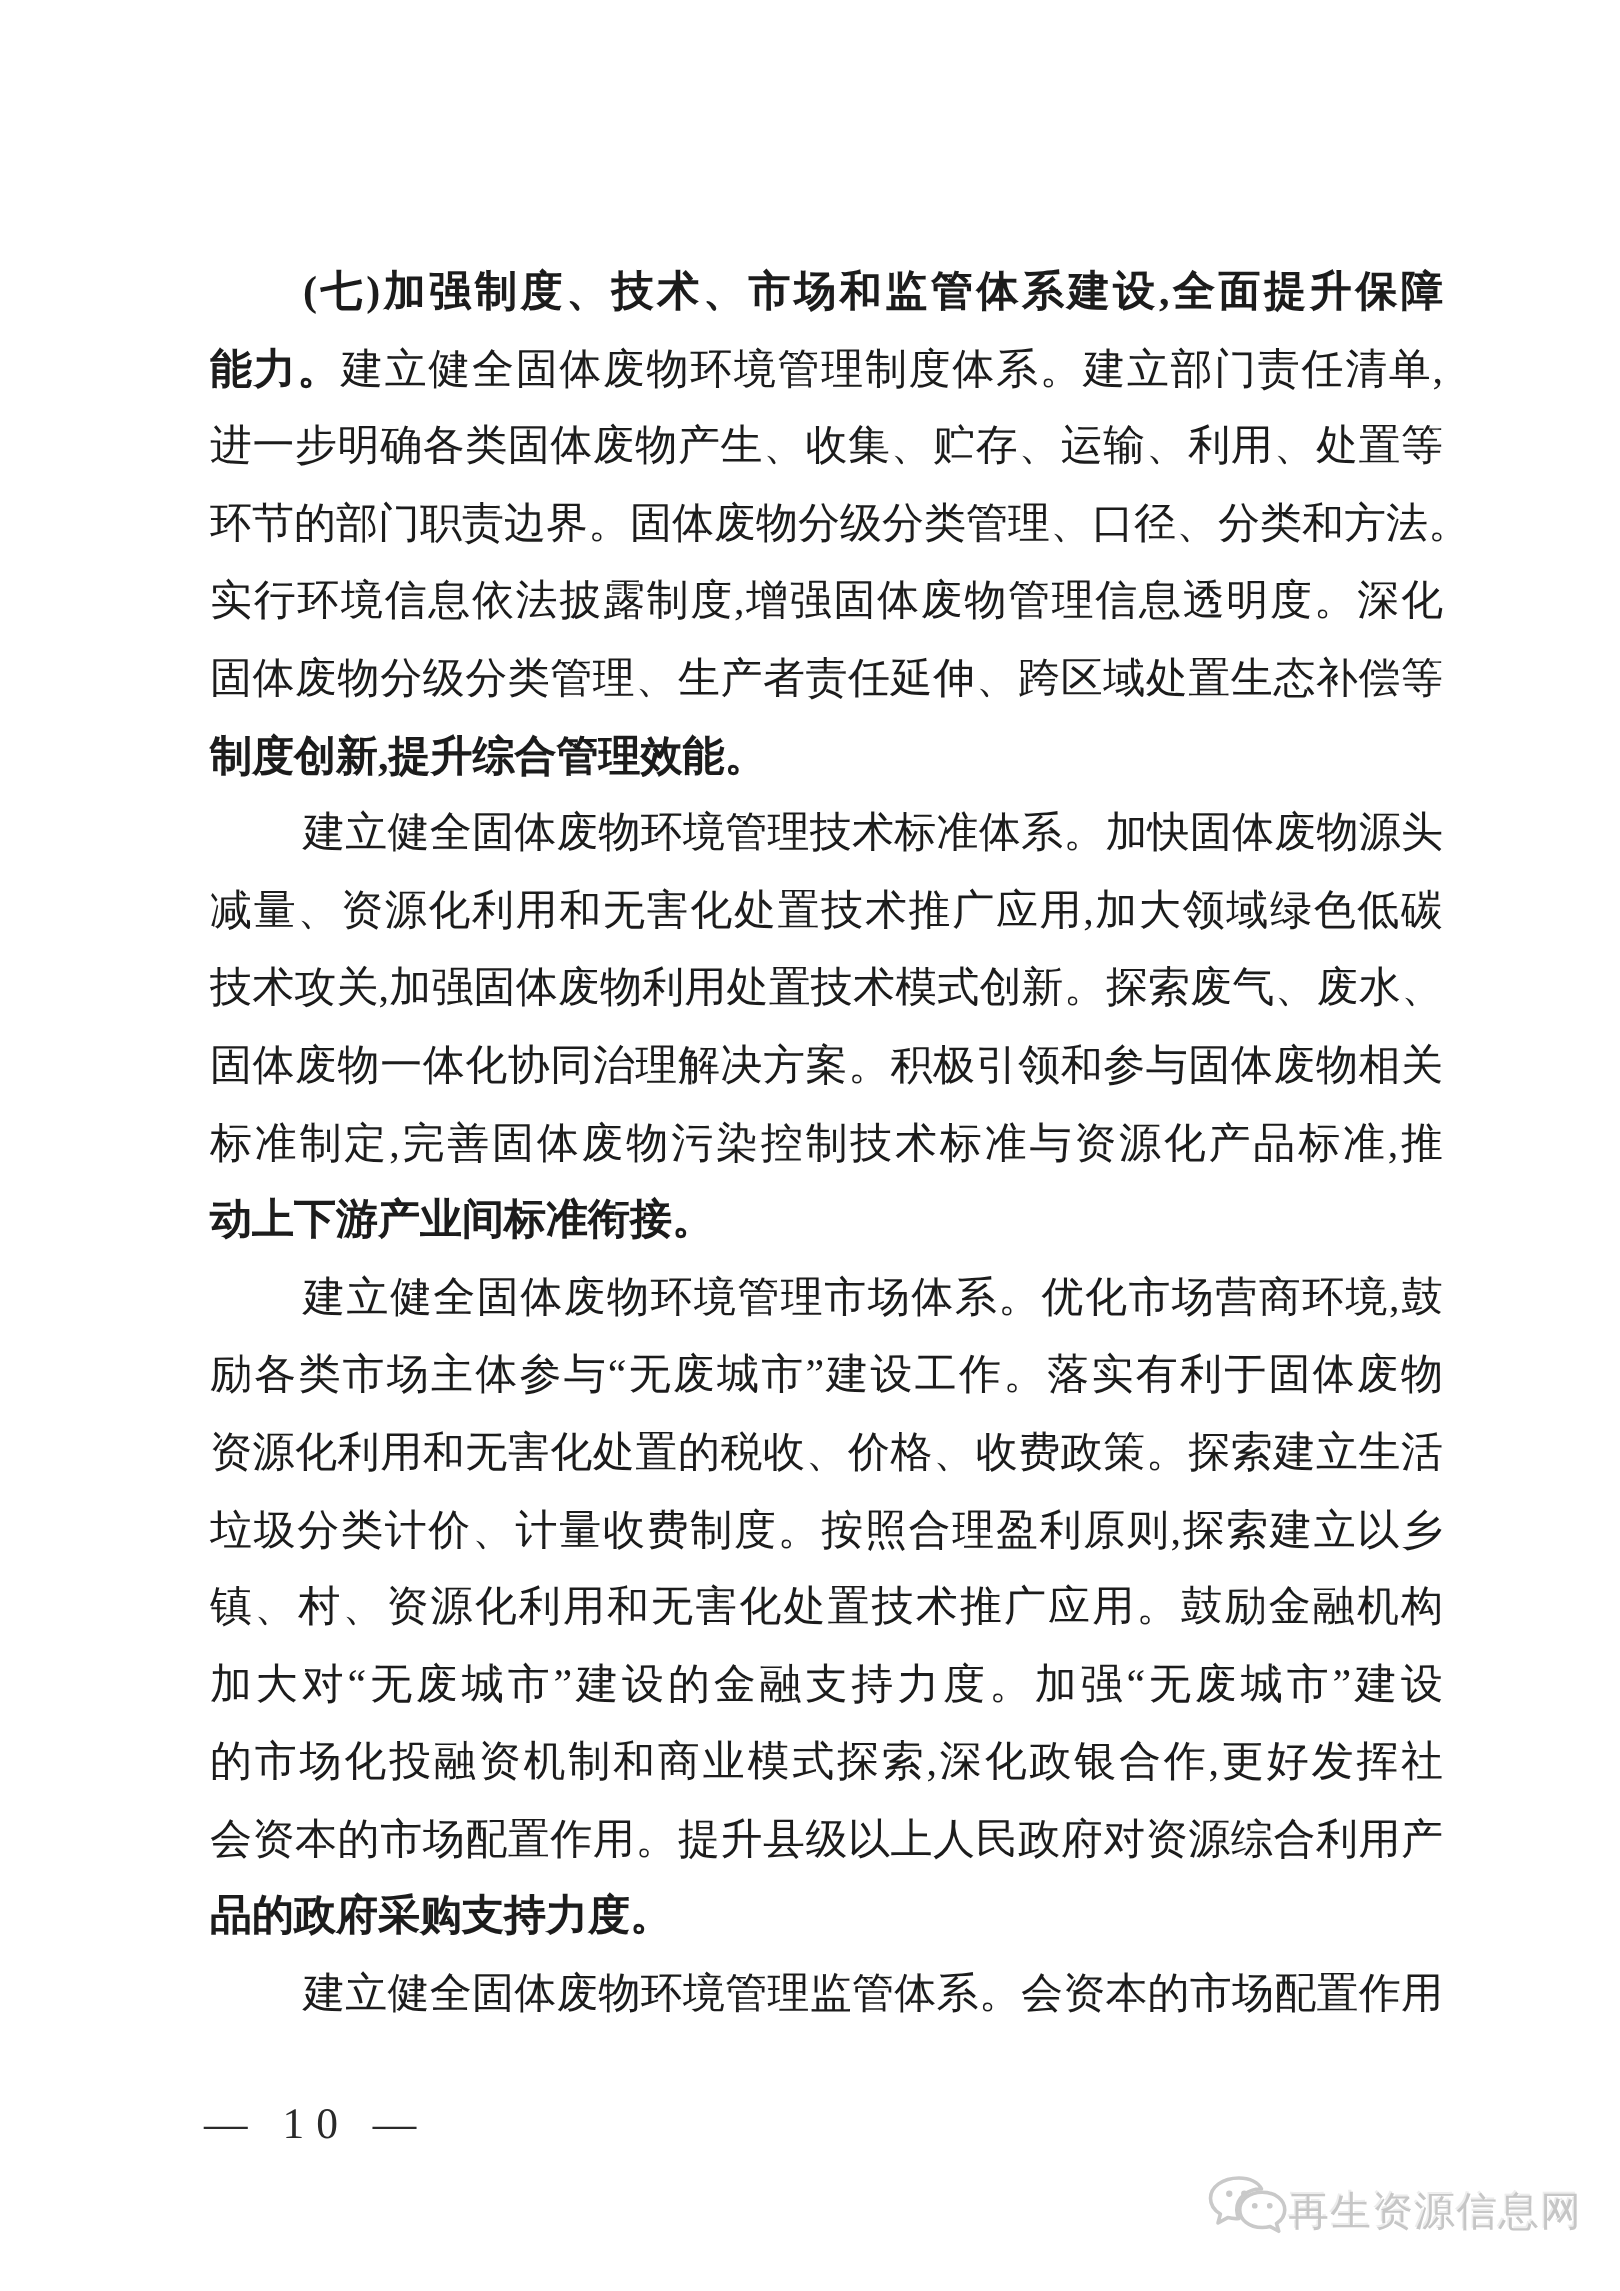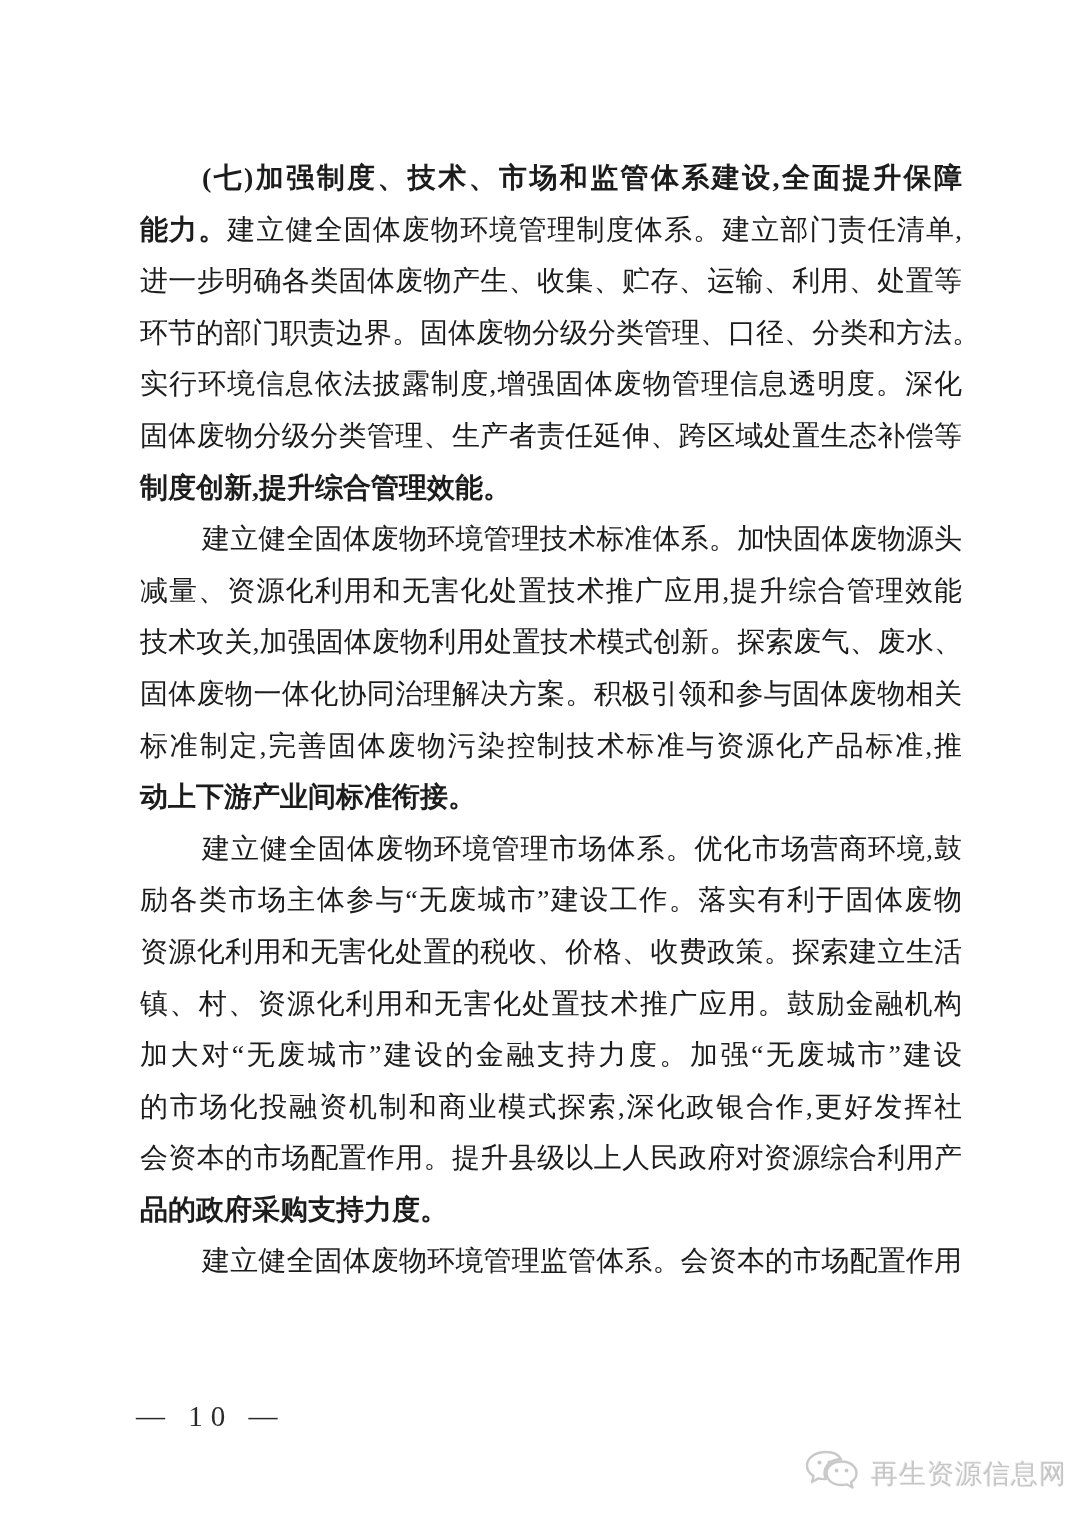--- a/index.html
+++ b/index.html
@@ -7,21 +7,21 @@
     width: 1080px; height: 1527px;
     background: #ffffff;
     position: relative;
     overflow: hidden;
     font-family: "Liberation Serif", "DejaVu Serif", serif;
   }
   .page { position: absolute; inset: 0; background: #ffffff; }
 
   .text-block {
     position: absolute;
-    left: 140px; top: 152px;
+    left: 140px; top: 169px;
     width: 822px;
   }
   .line {
     height: 51.6px;
     line-height: 51.6px;
     font-size: 28px;
     color: #1c1c1c;
     white-space: nowrap;
     text-align: justify;
     text-align-last: justify;
@@ -39,21 +39,21 @@
     letter-spacing: 8px;
     line-height: 40px;
     margin-top: 48px;
   }
 
   .watermark {
     position: absolute;
     left: 801px; top: 1447px;
     display: flex;
     align-items: center;
-    gap: 12px;
+    gap: 0;
     color: #c3c3c3;
   }
   .watermark-label {
     font-size: 27px;
     letter-spacing: 1px;
     color: #c6c6c6;
     text-shadow: 1px 1px 0 #ffffff, -1px -1px 0 #ededed;
     font-family: "Liberation Serif", "DejaVu Serif", serif;
   }
   .wm-icon { display: block; }
@@ -70,31 +70,32 @@
       <div class="line"><span class="bold">能力。</span><span>建立健全固体废物环境管理制度体系。建立部门责任清单,</span></div>
       <div class="line"><span>进一步明确各类固体废物产生、收集、贮存、运输、利用、处置等</span></div>
       <div class="line"><span>环节的部门职责边界。固体废物分级分类管理、口径、分类和方法。</span></div>
       <div class="line"><span>实行环境信息依法披露制度,增强固体废物管理信息透明度。深化</span></div>
       <div class="line"><span>固体废物分级分类管理、生产者责任延伸、跨区域处置生态补偿等</span></div>
       <div class="line lastline"><span>制度创新,提升综合管理效能。</span></div>
     </div>
 
     <div>
       <div class="line indent"><span>建立健全固体废物环境管理技术标准体系。加快固体废物源头</span></div>
-      <div class="line"><span>减量、资源化利用和无害化处置技术推广应用,提升综合管理效能</span></div>
+      <div class="line"><span>减量、资源化利用和无害化处置技术推广应用,加大领域绿色低碳</span></div>
       <div class="line"><span>技术攻关,加强固体废物利用处置技术模式创新。探索废气、废水、</span></div>
       <div class="line"><span>固体废物一体化协同治理解决方案。积极引领和参与固体废物相关</span></div>
       <div class="line"><span>标准制定,完善固体废物污染控制技术标准与资源化产品标准,推</span></div>
       <div class="line lastline"><span>动上下游产业间标准衔接。</span></div>
     </div>
 
     <div>
       <div class="line indent"><span>建立健全固体废物环境管理市场体系。优化市场营商环境,鼓</span></div>
       <div class="line"><span>励各类市场主体参与“无废城市”建设工作。落实有利于固体废物</span></div>
       <div class="line"><span>资源化利用和无害化处置的税收、价格、收费政策。探索建立生活</span></div>
+      <div class="line"><span>垃圾分类计价、计量收费制度。按照合理盈利原则,探索建立以乡</span></div>
       <div class="line"><span>镇、村、资源化利用和无害化处置技术推广应用。鼓励金融机构</span></div>
       <div class="line"><span>加大对“无废城市”建设的金融支持力度。加强“无废城市”建设</span></div>
       <div class="line"><span>的市场化投融资机制和商业模式探索,深化政银合作,更好发挥社</span></div>
       <div class="line"><span>会资本的市场配置作用。提升县级以上人民政府对资源综合利用产</span></div>
       <div class="line lastline"><span>品的政府采购支持力度。</span></div>
     </div>
 
     <div>
       <div class="line indent"><span>建立健全固体废物环境管理监管体系。会资本的市场配置作用</span></div>
     </div>

